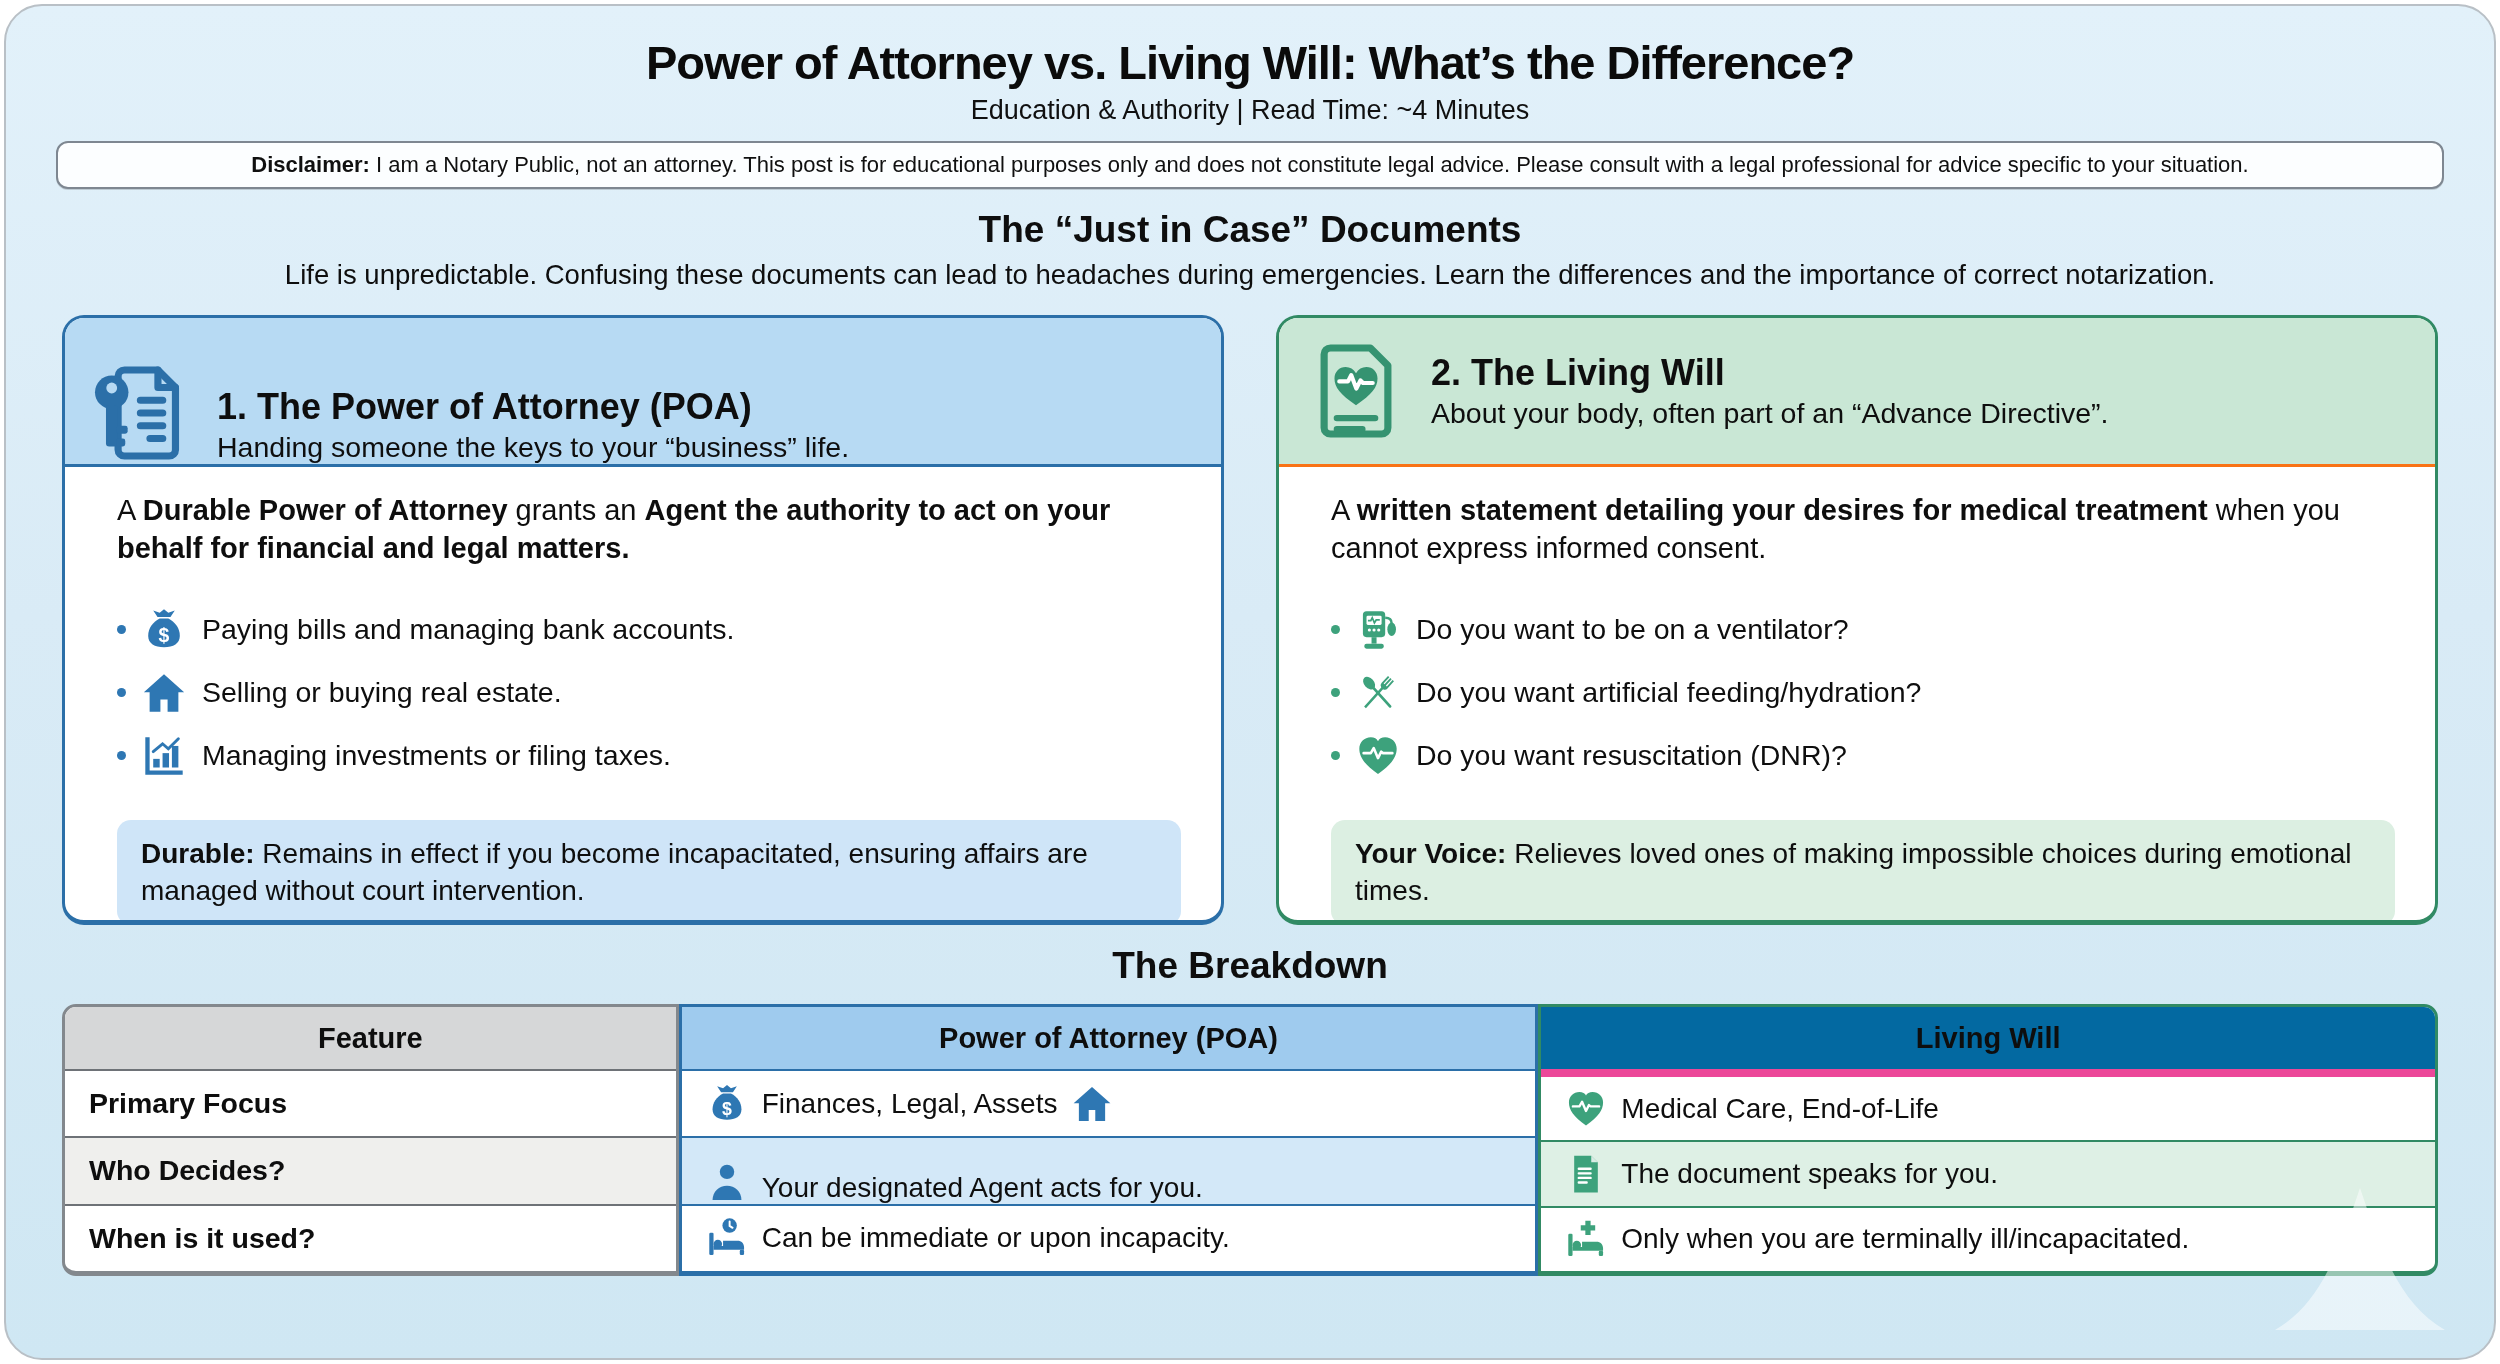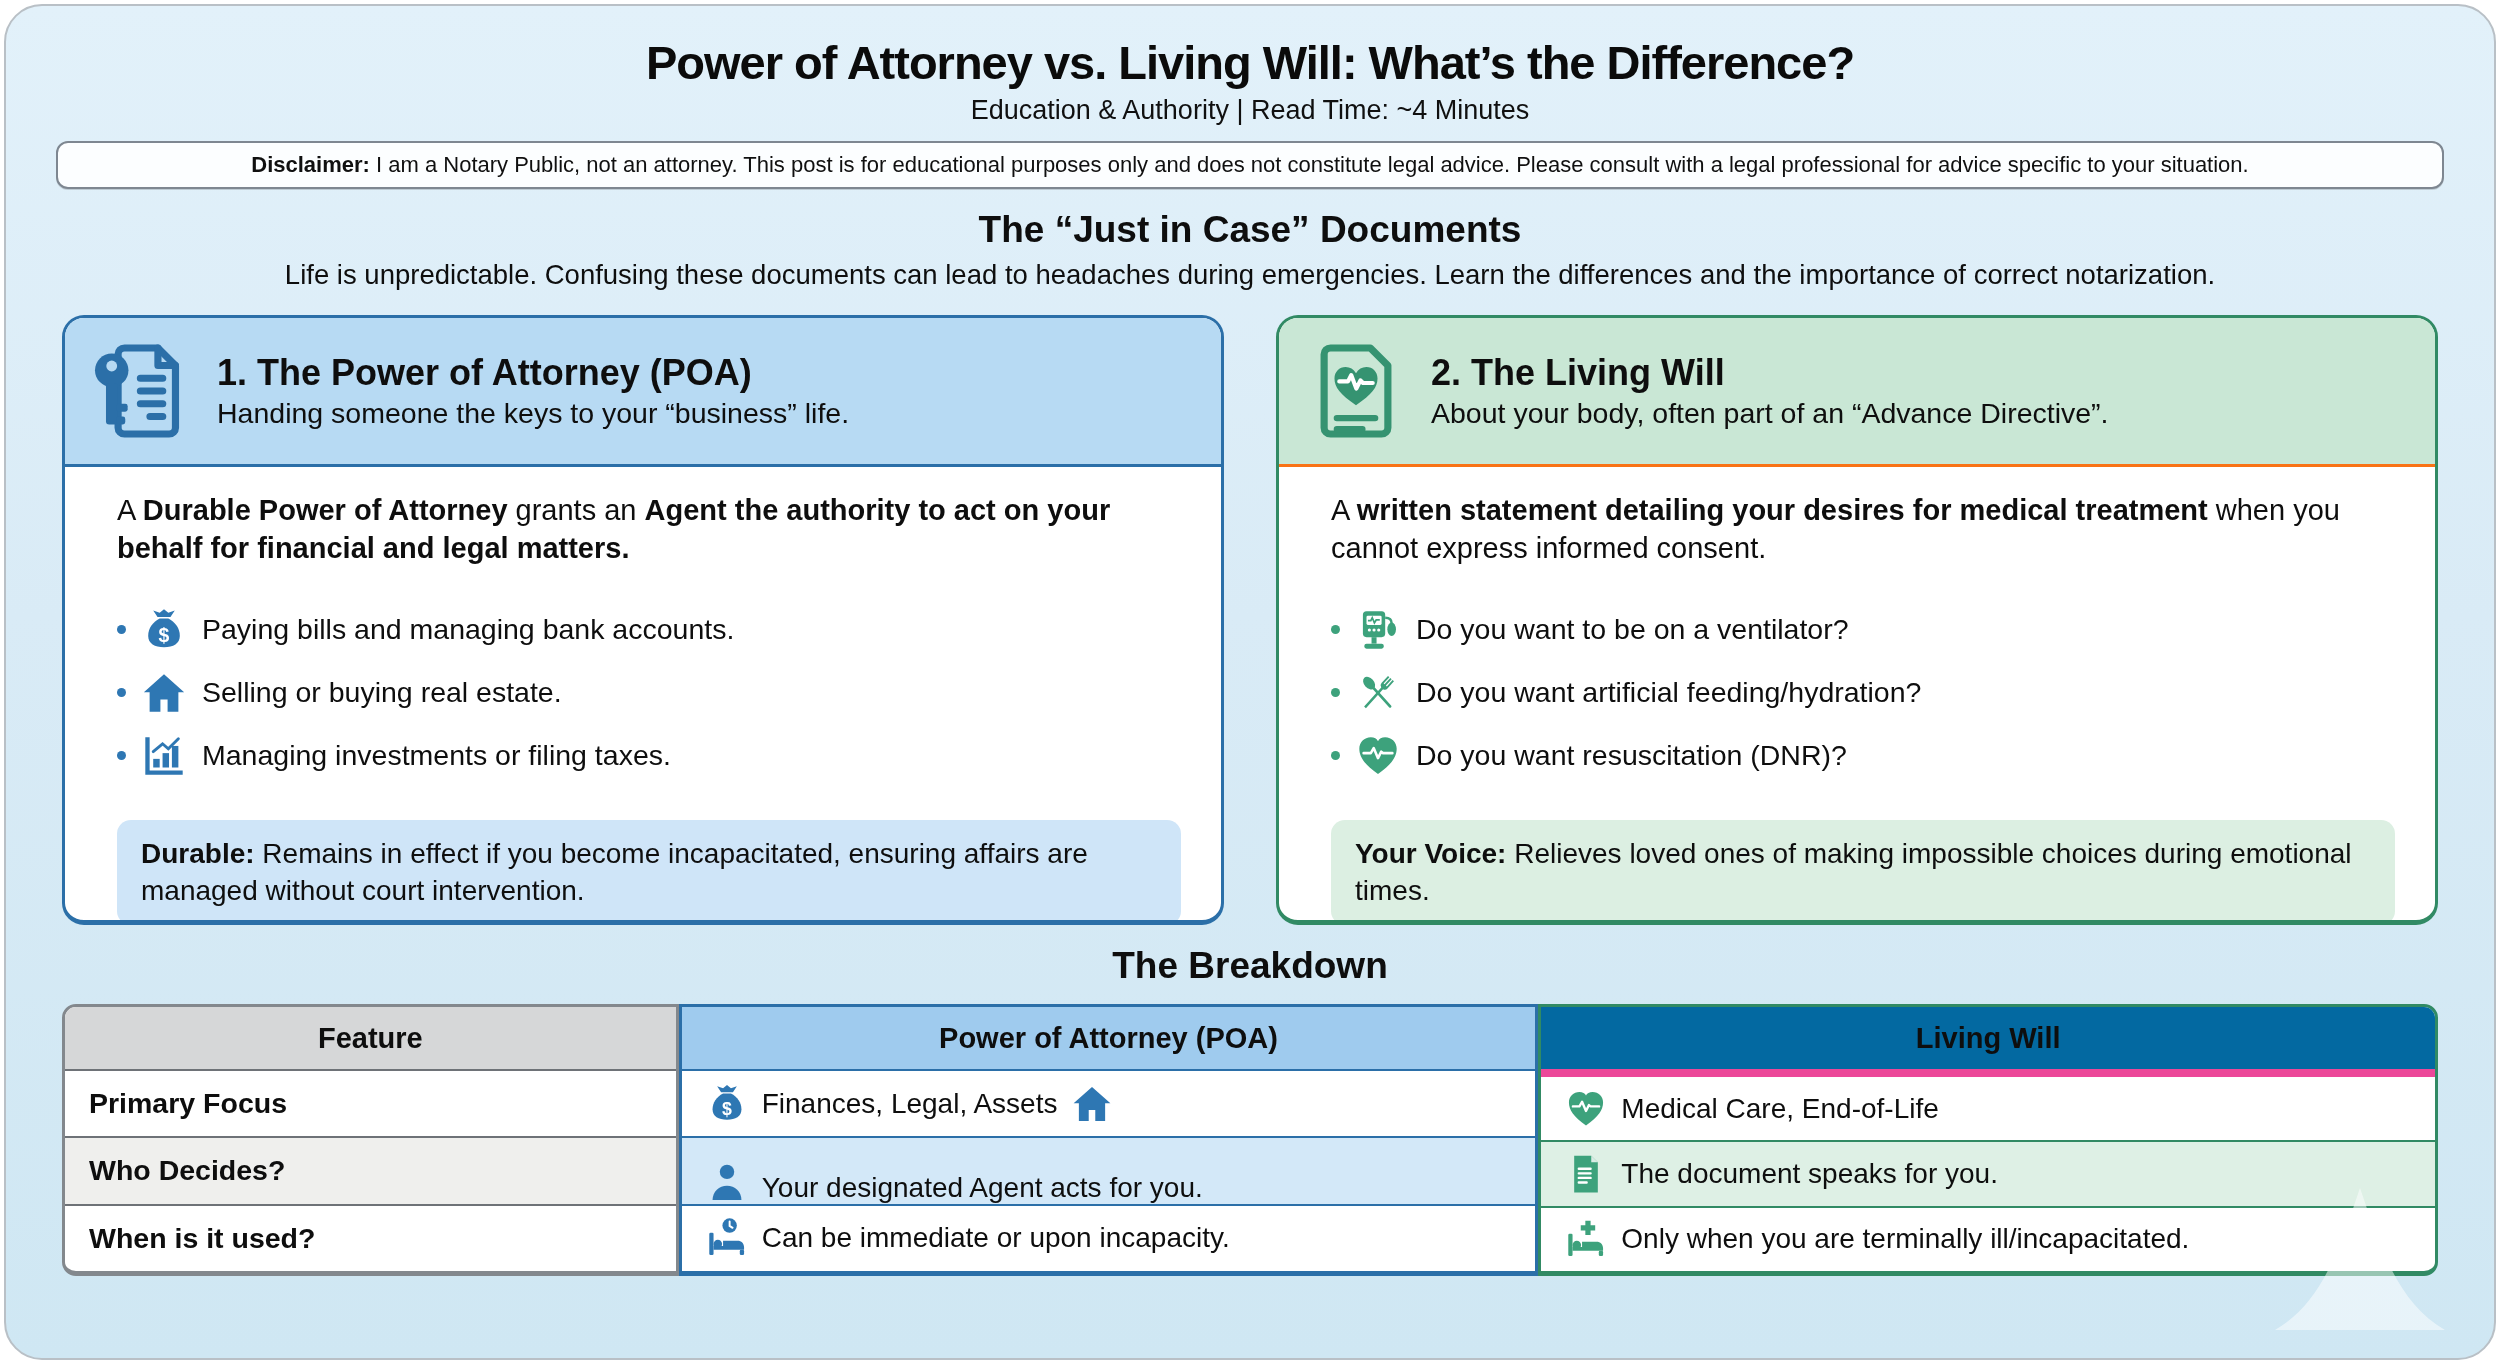--- a/index.html
+++ b/index.html
@@ -28,21 +28,21 @@
     color:#101010;box-shadow:0 1px 0 rgba(0,0,0,.15);
   }
   .sec-head{margin-top:20px;text-align:center;font-size:37px;font-weight:700;}
   .sec-sub{margin-top:8px;text-align:center;font-size:27.5px;}
   
   .cards{display:flex;gap:52px;margin:24px 56px 0 56px;height:610px;}
   .card{flex:1;background:#ffffff;border-radius:22px;overflow:hidden;display:flex;flex-direction:column;}
   .card.poa{border:3px solid #2b6fa8;border-bottom-width:5px;}
   .card.lw{border:3px solid #318a64;border-bottom-width:5px;}
   .card-head{display:flex;align-items:center;gap:24px;padding:0 26px;height:146px;flex:none;}
-  .card.poa .card-head{background:#b7daf3;border-bottom:3px solid #2b6fa8;}
+  .card.poa .card-head{background:#b7daf3;border-bottom:3px solid #2b6fa8;align-items:flex-end;}
   .card.lw  .card-head{background:#c9e7d5;border-bottom:3px solid #f97316;}
   .card-icon{width:102px;height:102px;flex:none;display:block;}
   .card-icon svg{width:100%;height:100%;display:block;}
   .card-title{font-size:36px;font-weight:700;line-height:1.15;}
   .card-sub{font-size:28.5px;margin-top:4px;}
   .card-body{padding:24px 40px 0 52px;flex:1;display:flex;flex-direction:column;}
   .intro{margin:0;font-size:29px;line-height:1.32;}
   .blist{list-style:none;margin:22px 0 0 0;padding:0;}
   .blist li{display:flex;align-items:center;gap:15px;margin:17px 0;font-size:28.5px;}
   .dot{width:9px;height:9px;border-radius:50%;flex:none;}

